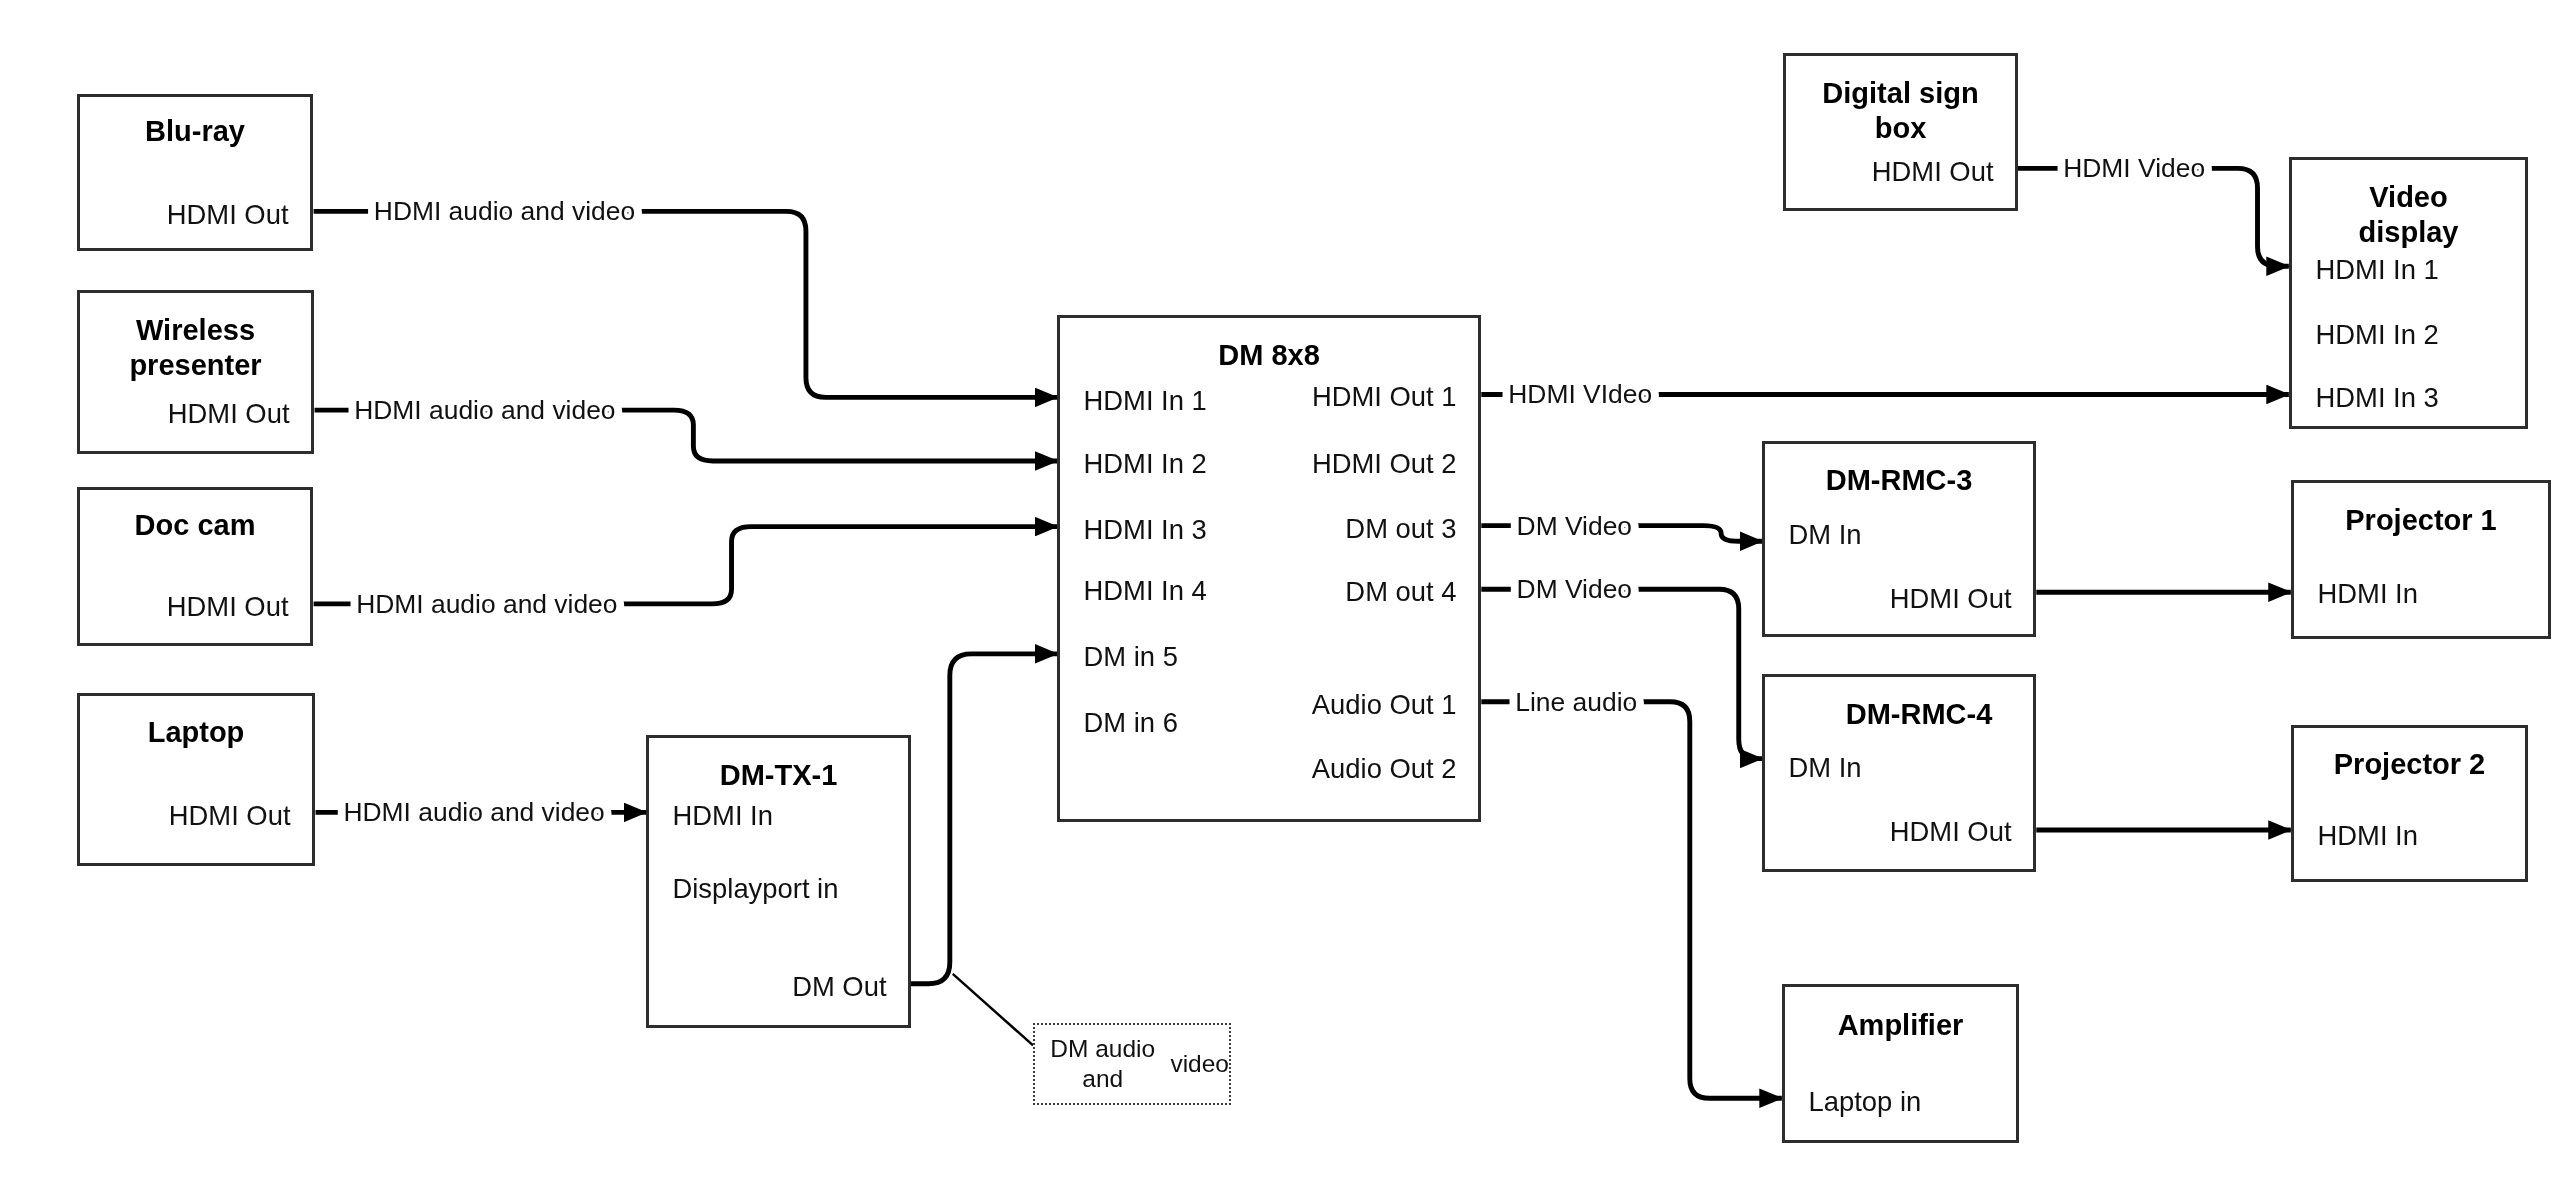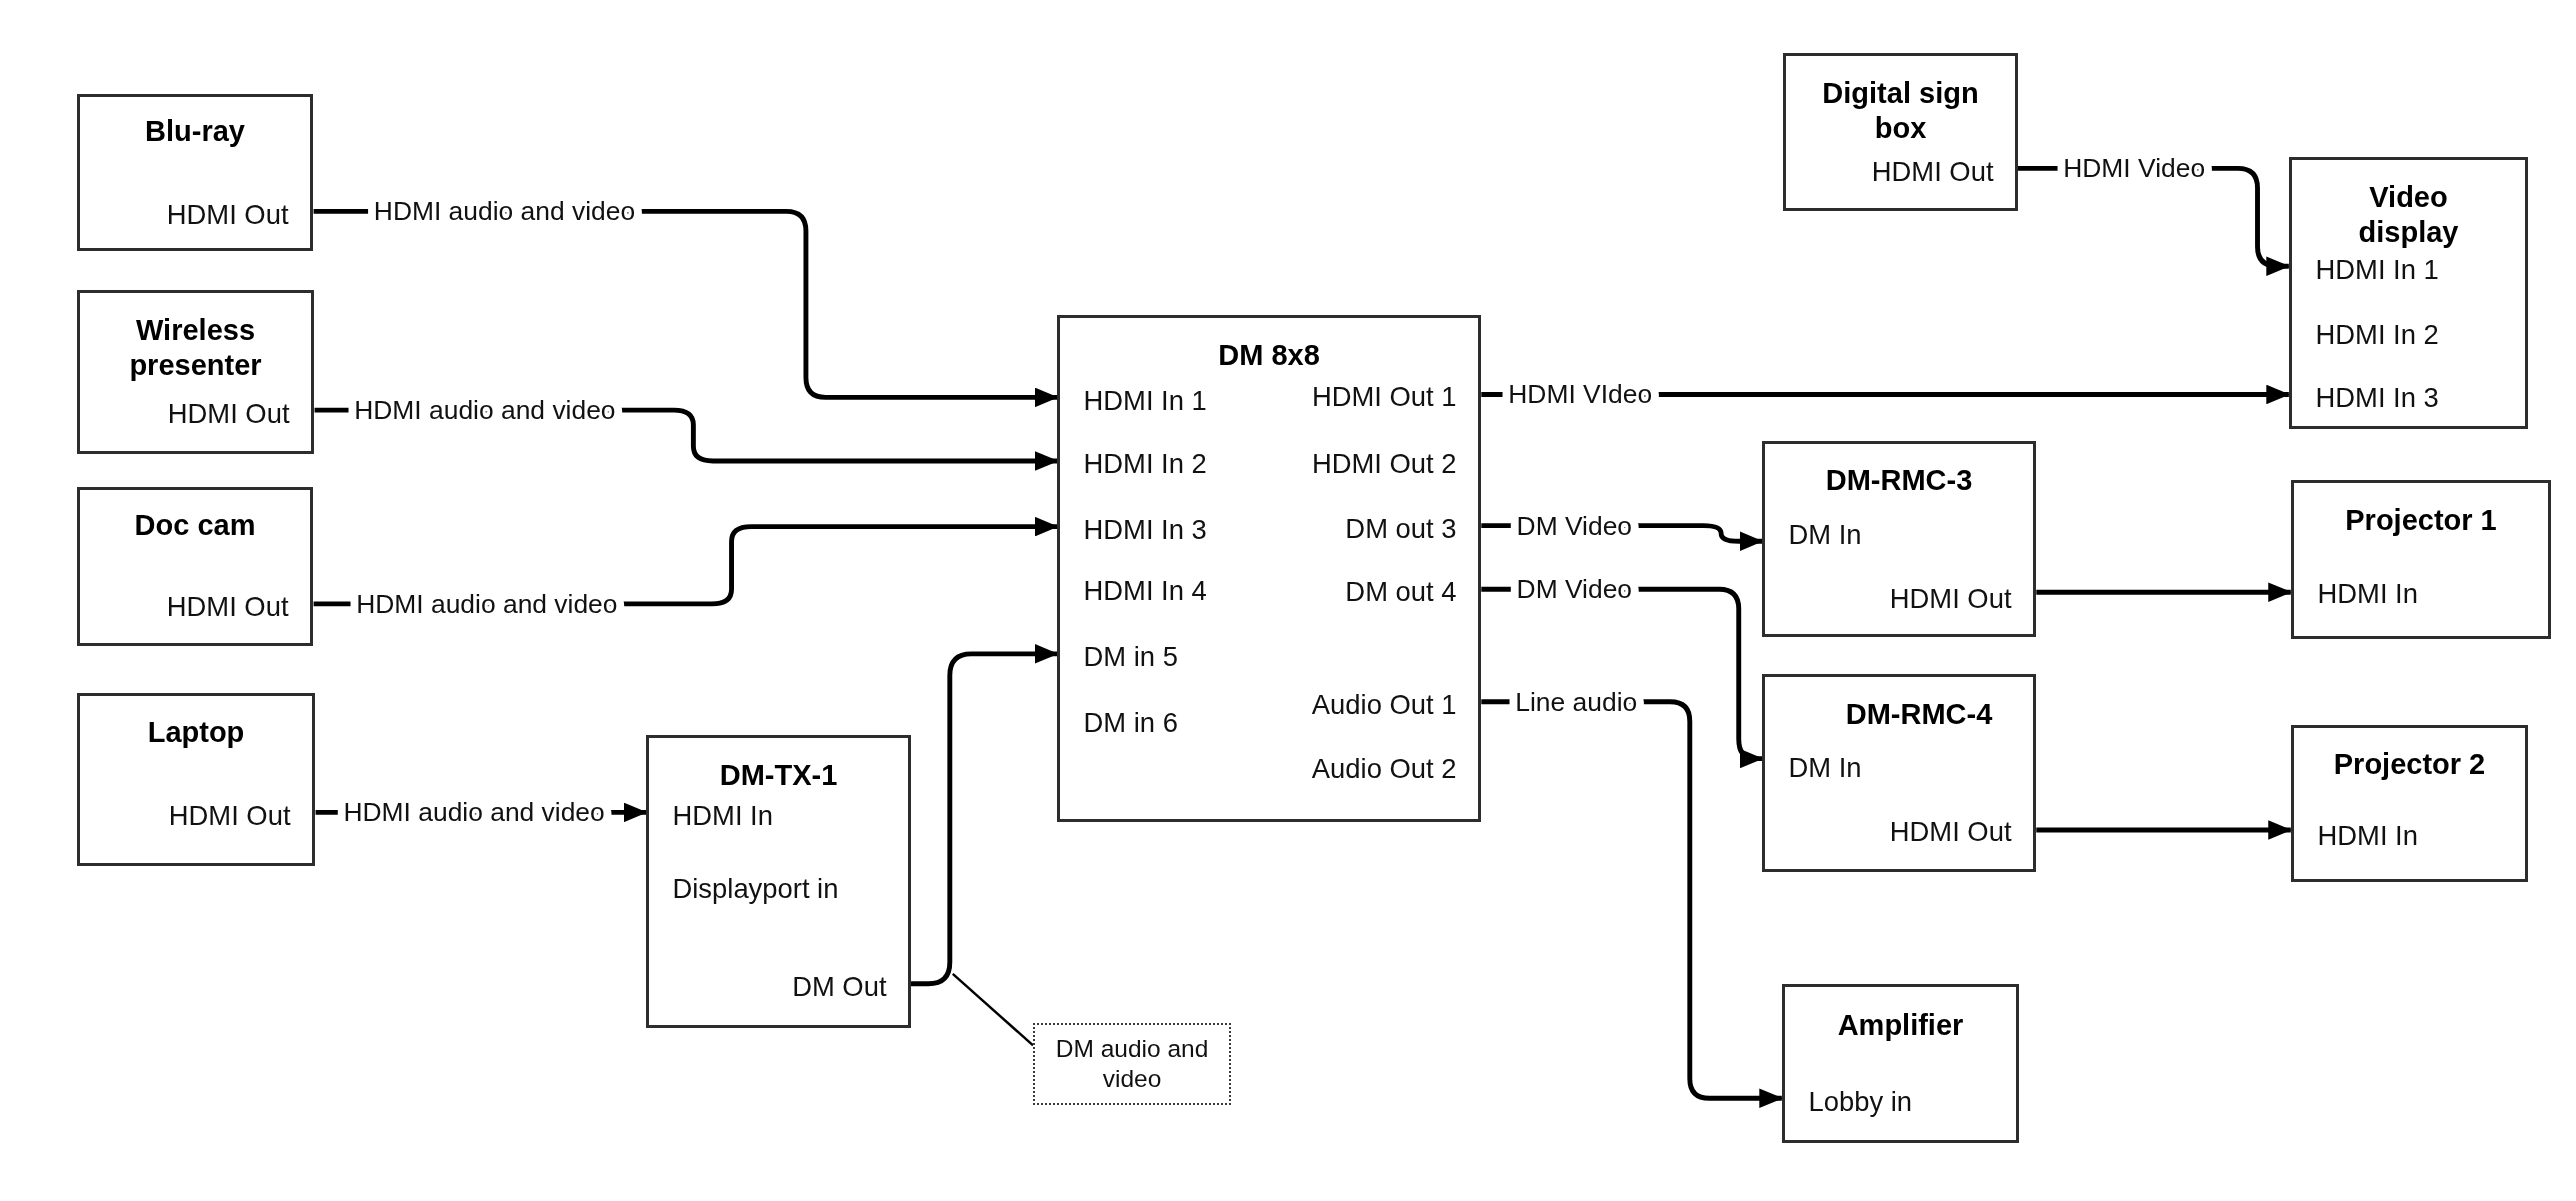--- a/index.html
+++ b/index.html
@@ -63,21 +63,21 @@
     white-space: nowrap;
   }
   .port.l { left: 23.5px; text-align: left; }
   .port.r { right: 21.5px; text-align: right; }
   .callout {
     position: absolute;
     box-sizing: border-box;
     border: 2px dotted #3a3a3a;
     background: #ffffff;
     display: flex;
-    flex-direction: column;
+    flex-direction: row;
     align-items: center;
     justify-content: center;
     font-size: 24.5px;
     line-height: 30px;
     color: #111;
     text-align: center;
   }
 </style>
 </head>
 <body>
@@ -204,21 +204,21 @@
       <div class="node" style="left: 2291px; top: 725px; width: 237px; height: 157px;">
         <div class="title" style="top: 18.6px;">
           <div>Projector 2</div>
         </div>
         <div class="port l" style="top: 94px;">HDMI In</div>
       </div>
       <div class="node" style="left: 1782px; top: 984px; width: 237px; height: 159px;">
         <div class="title" style="top: 20.6px;">
           <div>Amplifier</div>
         </div>
-        <div class="port l" style="top: 101px;">Lobby in</div>
+        <div class="port l" style="top: 101px;">Laptop in</div>
       </div>
       <div class="callout" style="left: 1033px; top: 1023px; width: 198px; height: 82px;">
         <div>DM audio and</div>
         <div>video</div>
       </div>
     </div>
 </div>
 
 
 </body></html>

